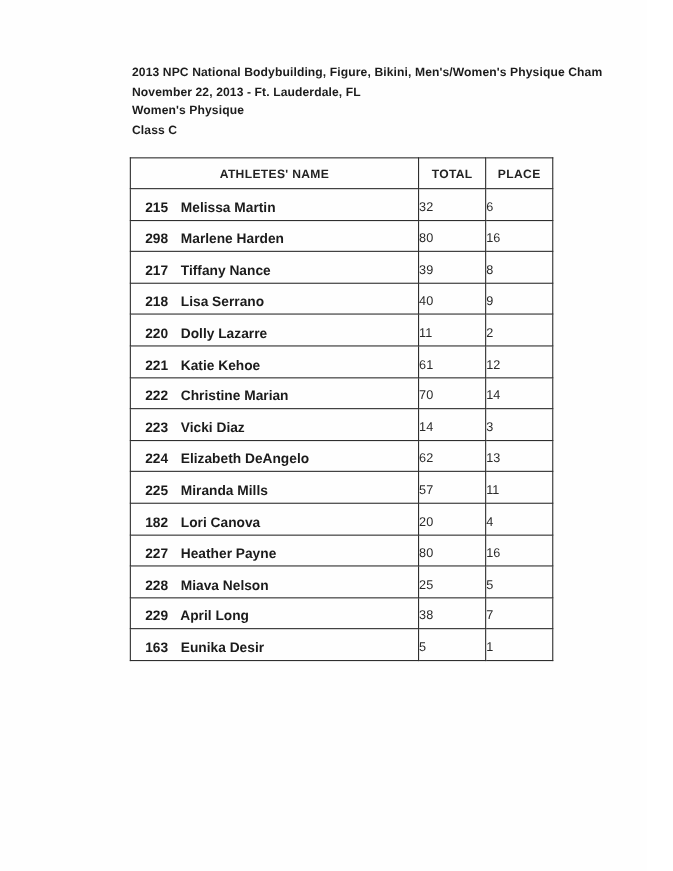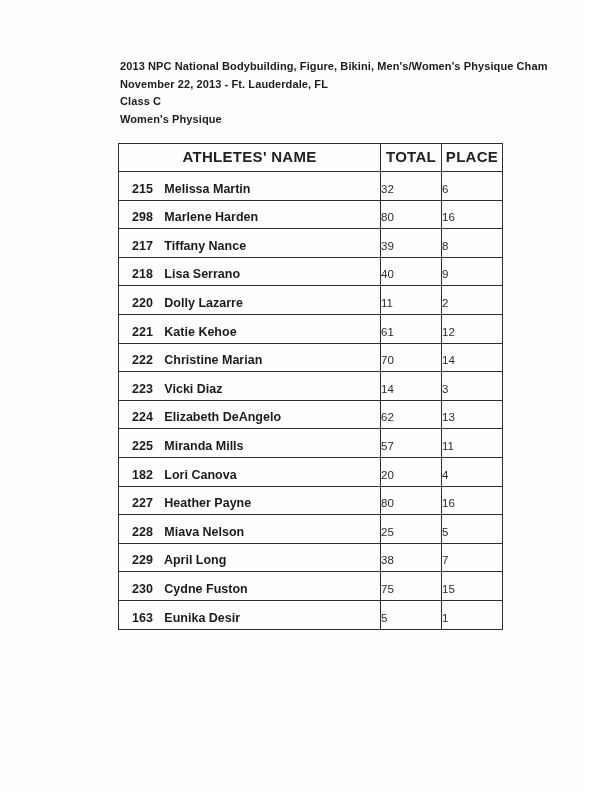--- a/index.html
+++ b/index.html
@@ -35,21 +35,21 @@
   }
   table.results th, table.results td {
     border: 1px solid #2e2e2e;
     vertical-align: bottom;
   }
   col.c-name  { width: 262px; }
   col.c-total { width: 61px; }
   col.c-place { width: 61px; }
   thead th {
     height: 28px;
-    font-size: 15px;
+    font-size: 11px;
     font-weight: 700;
     color: #222222;
     text-align: center;
     padding-bottom: 6px;
     letter-spacing: 0.3px;
   }
   tbody td { height: 28.6px; }
   td.name-cell {
     padding: 0 0 4px 13px;
     font-size: 12.5px;
@@ -67,22 +67,22 @@
   }
 </style>
 </head>
 <body>
 
 <div class="page">
 
   <div class="doc-header">
     <div>2013 NPC National Bodybuilding, Figure, Bikini, Men's/Women's Physique Cham</div>
     <div>November 22, 2013 - Ft. Lauderdale, FL</div>
+    <div>Women's Physique</div>
     <div>Class C</div>
-    <div>Women's Physique</div>
   </div>
 
   <table class="results">
     <colgroup>
       <col class="c-name">
       <col class="c-total">
       <col class="c-place">
     </colgroup>
     <thead>
       <tr>
@@ -212,28 +212,20 @@
 
     <tr>
       <td class="name-cell">
         <span class="athlete-number">229</span>
         <span class="athlete-name">April Long</span>
       </td>
       <td class="num-cell">38</td>
       <td class="num-cell">7</td>
     </tr>
 
-    <tr>
-      <td class="name-cell">
-        <span class="athlete-number">230</span>
-        <span class="athlete-name">Cydne Fuston</span>
-      </td>
-      <td class="num-cell">75</td>
-      <td class="num-cell">15</td>
-    </tr>
 
     <tr>
       <td class="name-cell">
         <span class="athlete-number">163</span>
         <span class="athlete-name">Eunika Desir</span>
       </td>
       <td class="num-cell">5</td>
       <td class="num-cell">1</td>
     </tr>
   </tbody>

